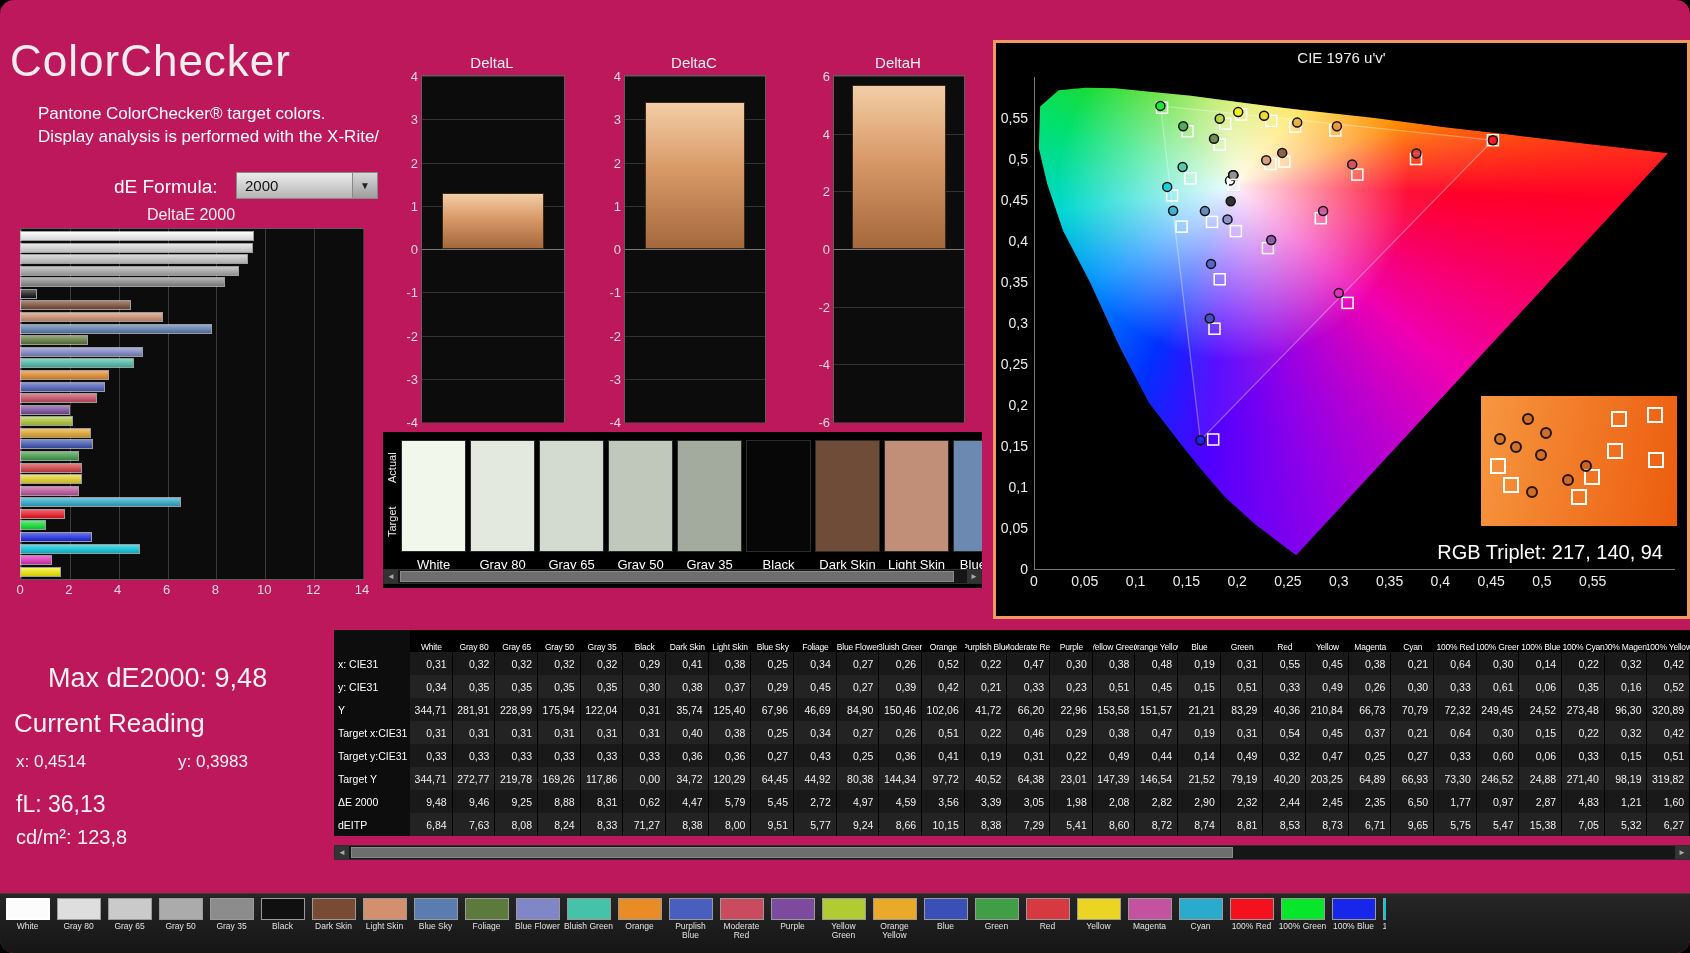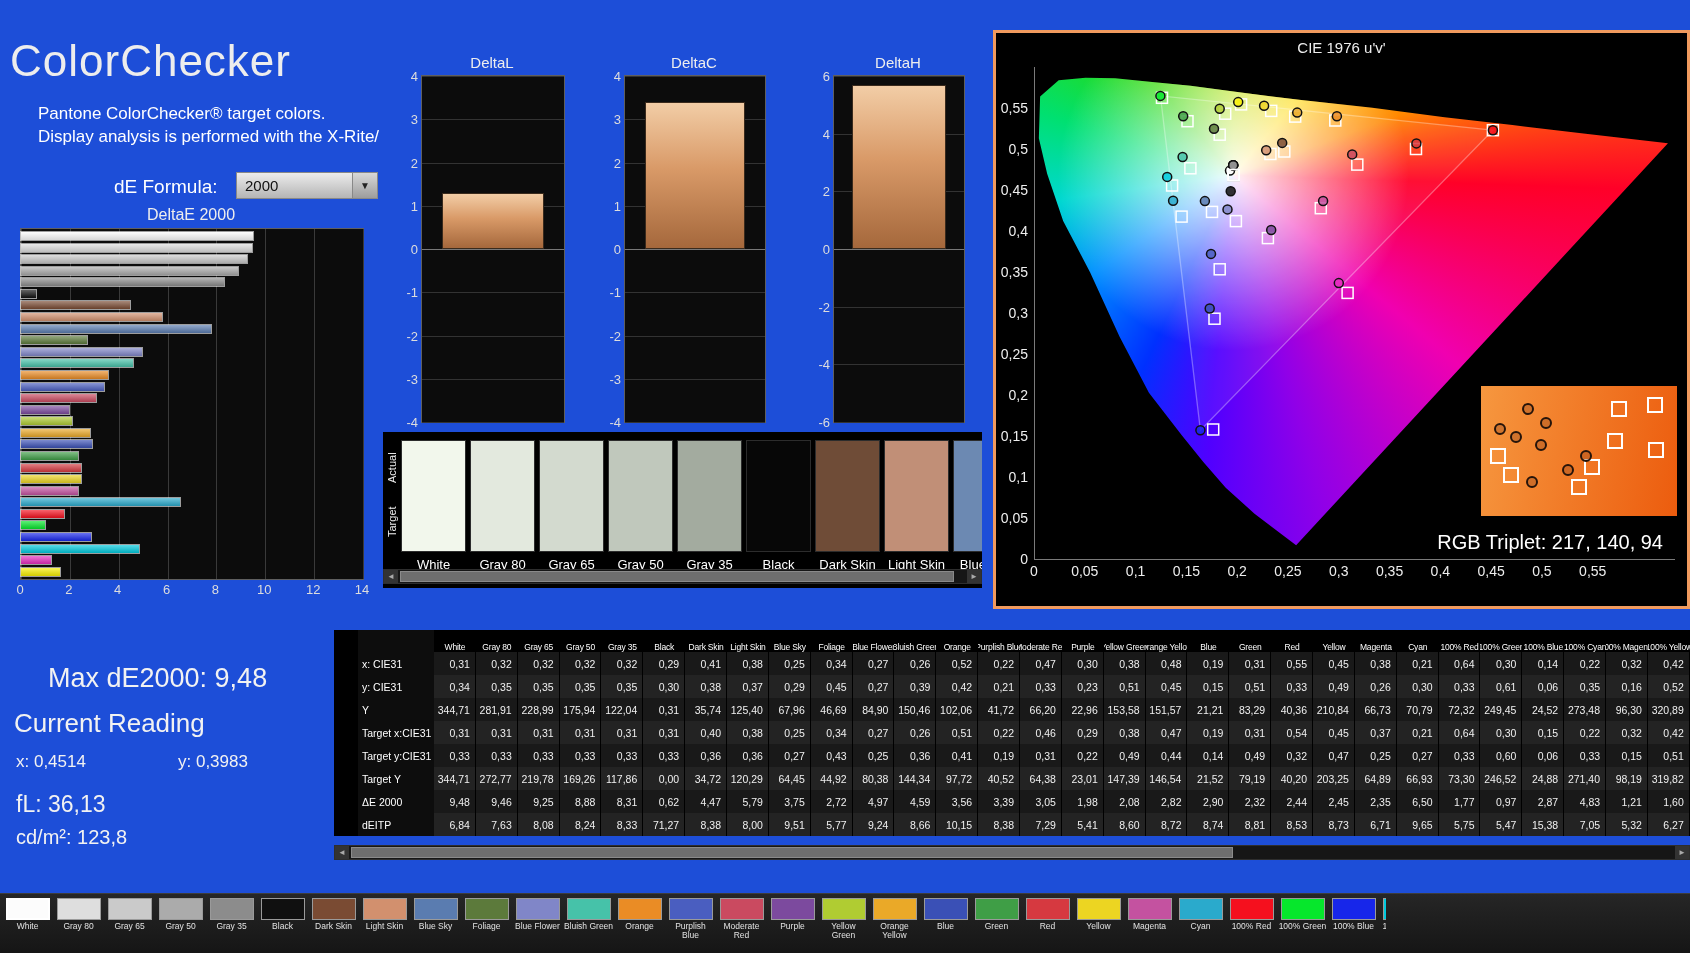--- a/index.html
+++ b/index.html
@@ -1,17 +1,17 @@
 <!DOCTYPE html>
 <html><head>
 <meta charset="utf-8">
 <style>
   html,body{margin:0;padding:0;background:#000;}
-  .screen{position:relative;width:1690px;height:953px;background:#1d4ed8;overflow:hidden;
-          font-family:"Liberation Sans",sans-serif;color:#fff;}
+  .screen{position:relative;width:1690px;height:953px;background:#be185d;overflow:hidden;
+          font-family:"Liberation Sans",sans-serif;color:#fff;border-radius:14px;}
 
   
   .page-title{position:absolute;left:10px;top:36px;font-size:44px;color:#ededed;letter-spacing:1px;}
   .desc{position:absolute;left:38px;top:102px;font-size:17px;line-height:23px;color:#fff;}
   .formula-label{position:absolute;left:114px;top:176px;font-size:19px;color:#fff;}
   .dropdown{position:absolute;left:236px;top:172px;width:142px;height:27px;
             background:linear-gradient(#ececec,#b5b5b5);border:1px solid #888;color:#111;
             font-size:15px;display:flex;align-items:center;padding-left:8px;box-sizing:border-box;}
   .dropdown .arrow{position:absolute;right:0;top:0;width:24px;height:100%;background:linear-gradient(#d8d8d8,#9d9d9d);
             border-left:1px solid #888;display:flex;align-items:center;justify-content:center;font-size:10px;color:#222;}
@@ -45,21 +45,21 @@
   .strip-label{margin-top:5px;font-size:13px;color:#fff;white-space:nowrap;}
   .hscroll{position:absolute;height:15px;background:#161616;border:1px solid #2e2e2e;box-sizing:border-box;}
   .hscroll .sb-btn{position:absolute;top:0;width:14px;height:100%;background:#333;color:#aaa;font-size:8px;
        display:flex;align-items:center;justify-content:center;}
   .hscroll .sb-left{left:0;} .hscroll .sb-right{right:0;}
   .hscroll .sb-thumb{position:absolute;top:1px;bottom:1px;background:#6e6e6e;border:1px solid #8a8a8a;}
   .strip-scroll{left:0;top:137px;width:599px;}
   .table-scroll{left:334px;top:845px;width:1356px;}
 
   
-  .cie-panel{position:absolute;left:993px;top:30px;width:697px;height:579px;box-sizing:border-box;
+  .cie-panel{position:absolute;left:993px;top:40px;width:697px;height:579px;box-sizing:border-box;
              border:3px solid #f09a5e;background:#000;}
   .cie-title{position:absolute;top:6px;left:0;width:100%;text-align:center;font-size:15px;color:#eee;}
   .cie-plot{position:absolute;left:38px;top:34px;width:640px;height:492px;border-left:1px solid #7a7a7a;border-bottom:1px solid #7a7a7a;}
   .cie-horseshoe{position:absolute;inset:0;
      background:
        radial-gradient(circle at 31% 22%, rgba(255,255,255,.95), rgba(255,255,255,0) 30%),
        conic-gradient(from 0deg at 31% 22%,
          #b8e000 0deg,#ffd800 40deg,#ff8800 70deg,#ff0028 92deg,#f000b0 130deg,#9000e8 165deg,
          #5000ff 185deg,#0030ff 205deg,#0090ff 235deg,#00d8d0 262deg,#00e070 288deg,#30d800 320deg,#b8e000 360deg);}
   .cie-markers{position:absolute;inset:0;}
@@ -78,21 +78,21 @@
   .stat-cur{left:14px;top:708px;font-size:26px;}
   .stat-xy{left:16px;top:752px;font-size:17px;width:300px;}
   .stat-xy .yv{position:absolute;left:162px;}
   .stat-fl{left:16px;top:791px;font-size:23px;}
   .stat-cd{left:16px;top:826px;font-size:20px;}
 
   
   .cc-table{position:absolute;left:334px;top:630px;width:1356px;background:#000;}
   .trow{display:flex;height:23px;align-items:stretch;}
   .trow.thead{height:22px;}
-  .tlabel{flex:none;width:76px;background:#0d0d0d;color:#fff;font-size:10.5px;display:flex;align-items:center;padding-left:4px;box-sizing:border-box;white-space:nowrap;overflow:hidden;margin-left:24px;}
+  .tlabel{flex:none;width:76px;background:#0d0d0d;color:#fff;font-size:10.5px;display:flex;align-items:center;padding-left:4px;box-sizing:border-box;white-space:nowrap;overflow:hidden;}
   .th{flex:1;font-size:8.5px;color:#fff;display:flex;align-items:flex-end;justify-content:center;white-space:nowrap;overflow:hidden;letter-spacing:-0.2px;}
   .td{flex:1;font-size:10.5px;color:#f0f0f0;display:flex;align-items:center;justify-content:flex-end;padding-right:5px;box-sizing:border-box;overflow:hidden;}
   .trow.even .td{background:#191919;} .trow.odd .td{background:#232323;}
   .trow .td{border-right:1px solid #000;}
 
   
   .toolbar{position:absolute;left:0;top:893px;width:1690px;height:60px;background:linear-gradient(#262626,#151515);border-top:1px solid #3c3c3c;}
   .tb-swatches{position:absolute;left:2px;top:1px;width:1384px;height:58px;display:flex;overflow:hidden;}
   .tb-cell{flex:none;width:51px;display:flex;flex-direction:column;align-items:center;}
   .tb-chip{width:44px;height:22px;border:1px solid #9a9a9a;margin-top:3px;box-sizing:border-box;}
@@ -707,21 +707,21 @@
       <div class="trow even">
         <div class="tlabel">ΔE 2000</div>
         <div class="td">9,48</div>
         <div class="td">9,46</div>
         <div class="td">9,25</div>
         <div class="td">8,88</div>
         <div class="td">8,31</div>
         <div class="td">0,62</div>
         <div class="td">4,47</div>
         <div class="td">5,79</div>
-        <div class="td">3,75</div>
+        <div class="td">5,45</div>
         <div class="td">2,72</div>
         <div class="td">4,97</div>
         <div class="td">4,59</div>
         <div class="td">3,56</div>
         <div class="td">3,39</div>
         <div class="td">3,05</div>
         <div class="td">1,98</div>
         <div class="td">2,08</div>
         <div class="td">2,82</div>
         <div class="td">2,90</div>

